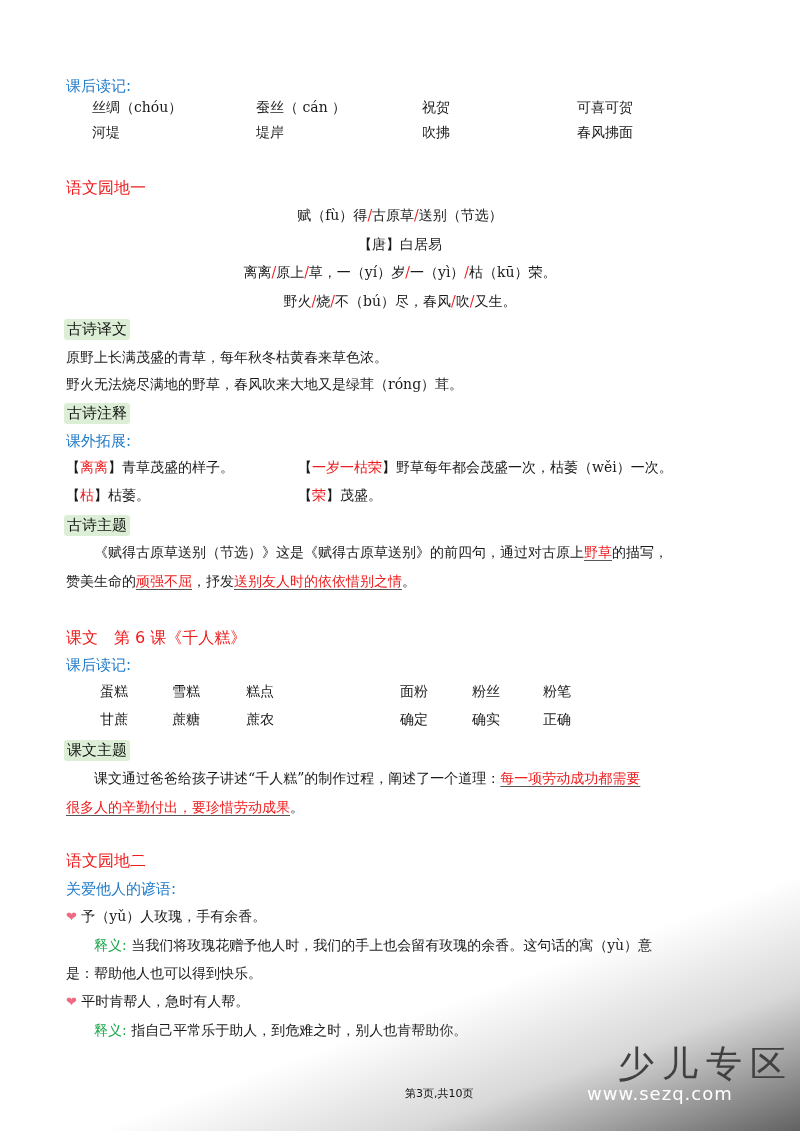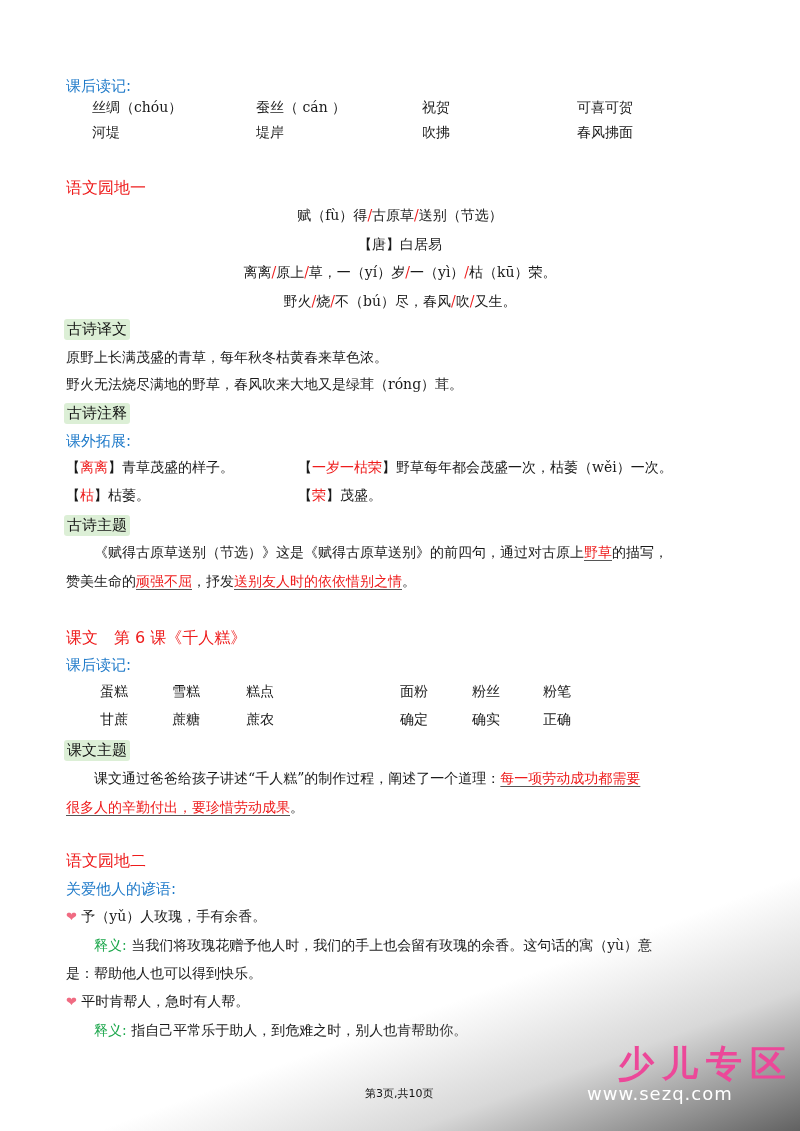--- a/index.html
+++ b/index.html
@@ -20,23 +20,23 @@
   .red { color: #ee1c1c; }
   .green { color: #1aa64a; font-family: "DejaVu Sans", sans-serif; }
   .ul { text-decoration: underline; text-decoration-color: #555; text-underline-offset: 3px; }
   .center { left: 0; width: 800px; text-align: center; }
   .heart { color: #f06b82; font-size: 13px; }
   .watermark-bg {
     position: absolute; left: 0; top: 0; width: 800px; height: 1131px;
     background: linear-gradient(160deg, rgba(255,255,255,0) 82%, rgba(190,190,190,0.6) 90%, rgba(80,80,80,0.9) 100%);
     pointer-events: none;
   }
-  .wm-big { color: #ec4899; font-family: "DejaVu Sans", sans-serif; font-weight: bold; font-size: 36px; letter-spacing: 8px; }
+  .wm-big { color: #404040; font-family: "DejaVu Sans", sans-serif; font-weight: normal; font-size: 36px; letter-spacing: 8px; }
   .wm-url { color: #ffffff; font-family: "DejaVu Sans", sans-serif; font-size: 18px; letter-spacing: 1px; }
-  .footer { font-family: "DejaVu Sans", sans-serif; font-size: 11px; color: #111; }
+  .footer { font-family: "DejaVu Sans", sans-serif; font-size: 11px; color: #111; margin-left: 40px; }
 </style>
 </head>
 <body>
 
 <div class="abs blue-h" style="left:66px;top:77px;">课后读记:</div>
 <div class="abs txt" style="left:92px;top:99px;">丝绸（chóu）</div>
 <div class="abs txt" style="left:256px;top:99px;">蚕丝（ cán ）</div>
 <div class="abs txt" style="left:422px;top:99px;">祝贺</div>
 <div class="abs txt" style="left:577px;top:99px;">可喜可贺</div>
 <div class="abs txt" style="left:92px;top:124px;">河堤</div>

